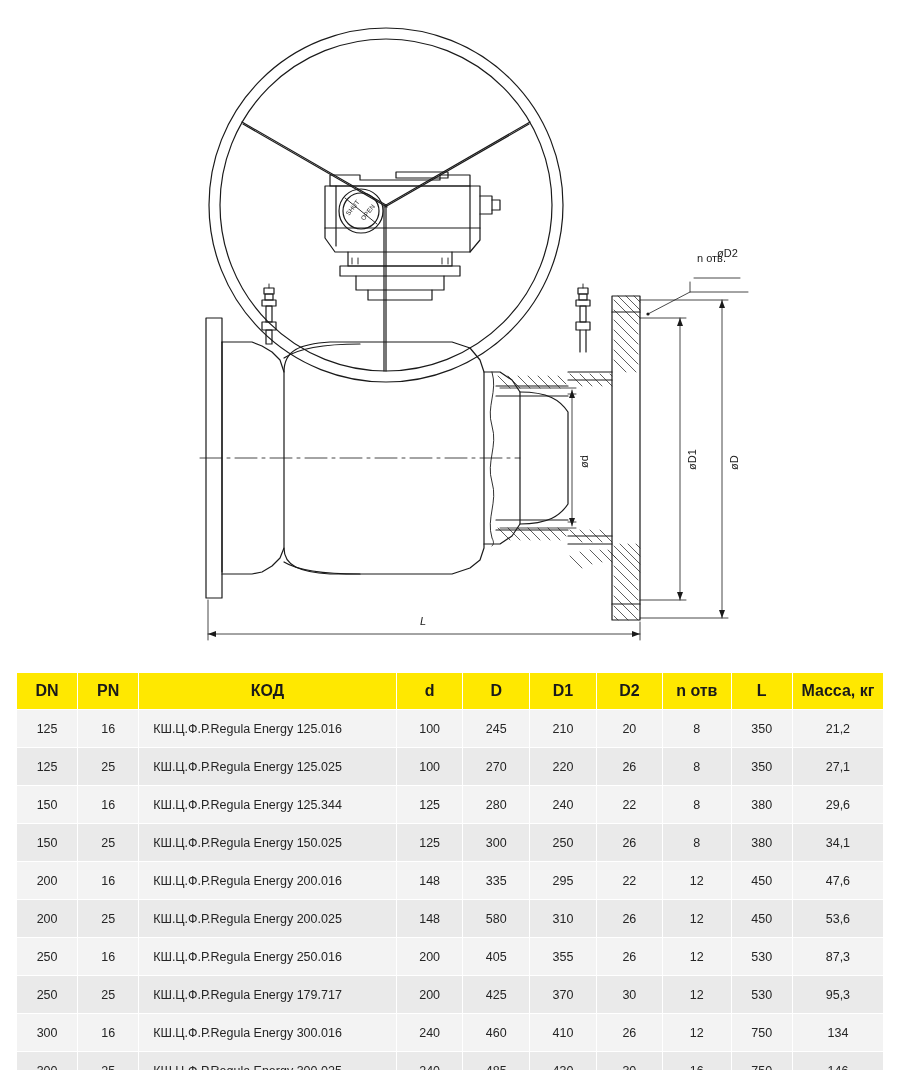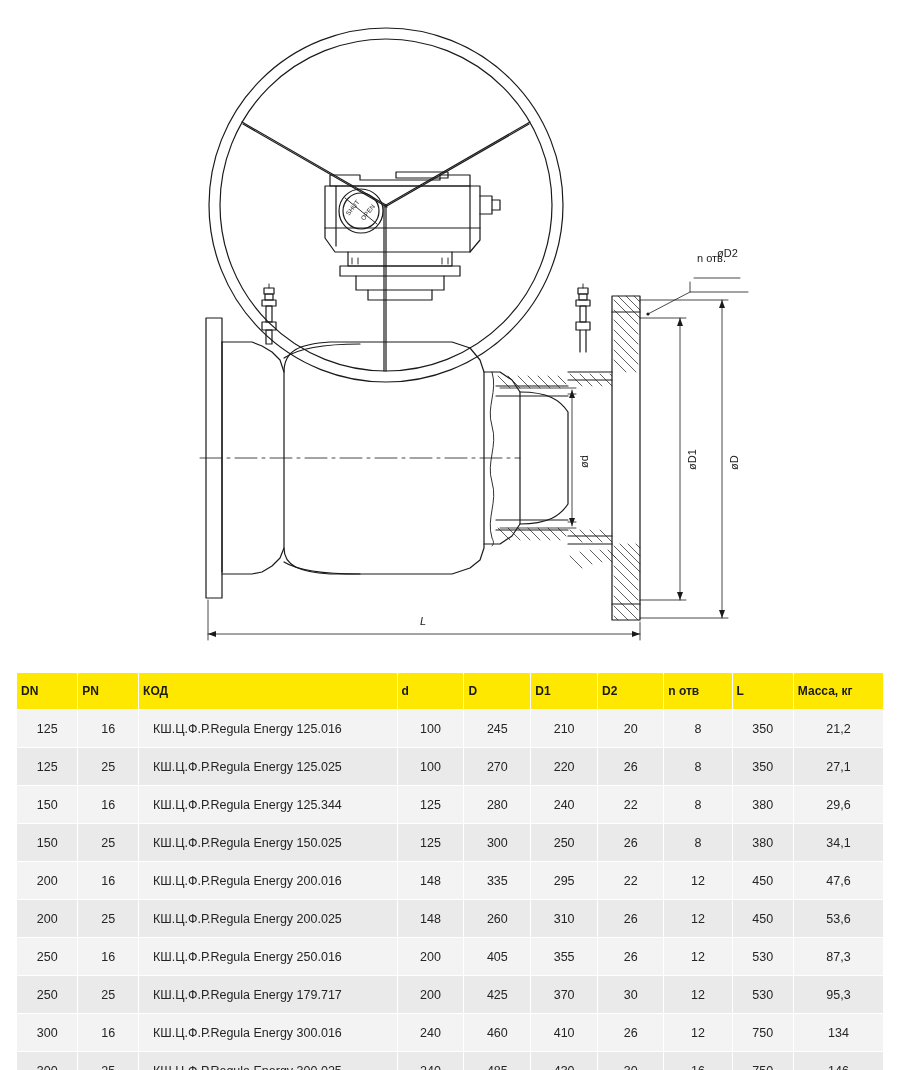--- a/index.html
+++ b/index.html
@@ -53,22 +53,22 @@
     width: 868px;
     font-size: 12.5px;
   }
   table.spec th {
     background: #ffe800;
     border: 1px solid #ffffff;
     font-weight: bold;
     color: #1a1a1a;
     height: 32px;
     padding: 2px 4px;
-    text-align: left;
-    font-size: 12px;
+    text-align: center;
+    font-size: 16px;
   }
   table.spec td {
     border: 1px solid #ffffff;
     height: 33px;
     padding: 2px 6px;
     text-align: center;
     color: #252525;
     background: #f3f3f3;
   }
   table.spec tbody tr:nth-child(even) td {
@@ -349,21 +349,21 @@
           <td>22</td>
           <td>12</td>
           <td>450</td>
           <td>47,6</td>
         </tr>
         <tr>
           <td>200</td>
           <td>25</td>
           <td class="code">КШ.Ц.Ф.Р.Regula Energy 200.025</td>
           <td>148</td>
-          <td>260</td>
+          <td>580</td>
           <td>310</td>
           <td>26</td>
           <td>12</td>
           <td>450</td>
           <td>53,6</td>
         </tr>
         <tr>
           <td>250</td>
           <td>16</td>
           <td class="code">КШ.Ц.Ф.Р.Regula Energy 250.016</td>

